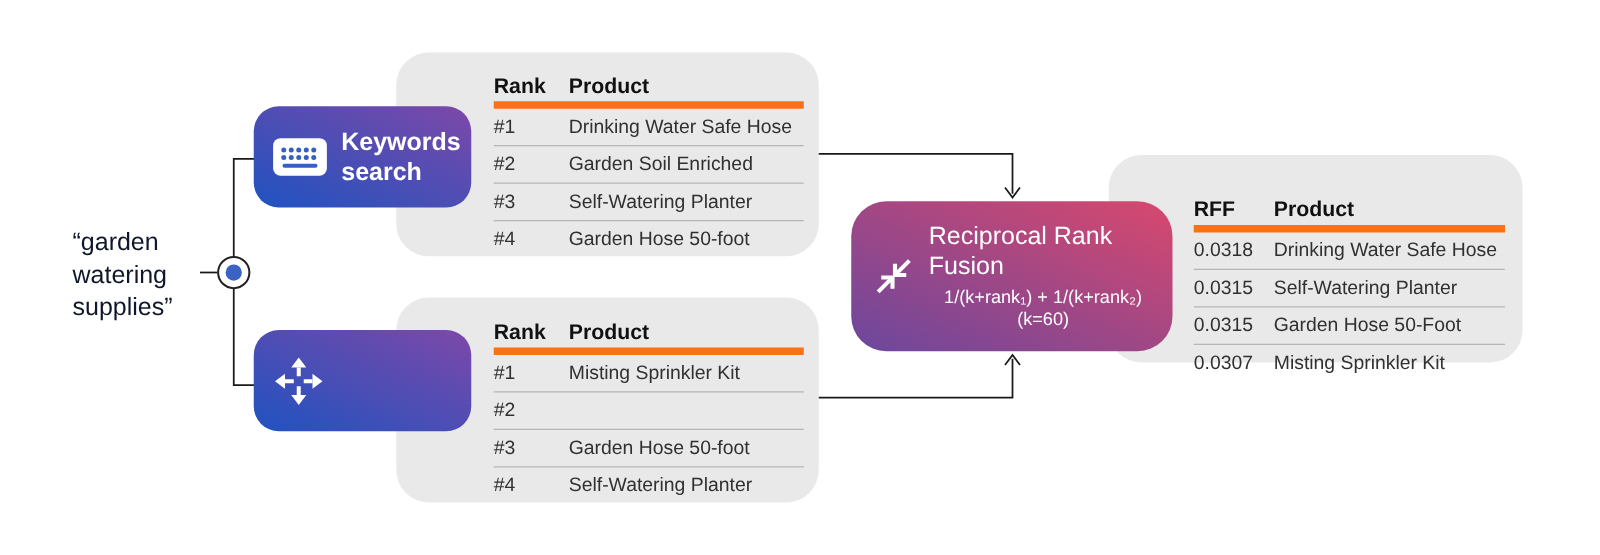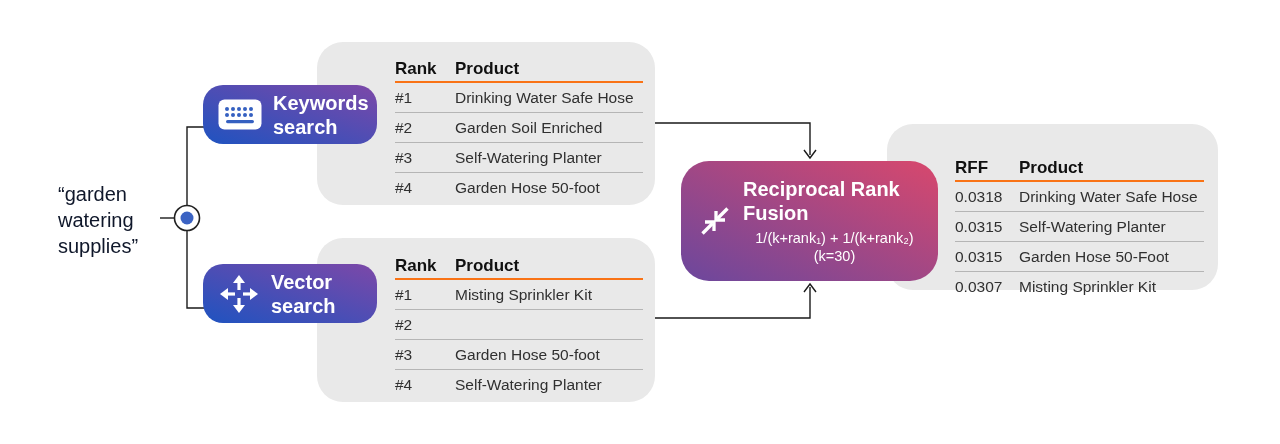--- a/index.html
+++ b/index.html
@@ -25,50 +25,50 @@
   #card-vector   { left:317px; top:238px; width:338px; height:164px; }
   #card-fusion   { left:887px; top:124px; width:331px; height:166px; }
 
   .rtable { position:absolute; }
   #tbl-keywords { left:78px; top:11px; width:248px; }
   #tbl-vector   { left:78px; top:12px; width:248px; }
   #tbl-fusion   { left:68px; top:28px; width:249px; }
 
   .t-head {
     display:flex; align-items:flex-end; height:26px; padding-bottom:2px;
-    border-bottom:2px solid #f97316; font-weight:bold; font-size:17px; color:#111;
+    border-bottom:6px solid #f97316; font-weight:bold; font-size:17px; color:#111;
   }
   .t-row {
     display:flex; align-items:center; height:29px;
     border-bottom:1px solid #b5b5b5; font-size:15.5px; color:#303030;
     white-space:nowrap;
   }
   .t-row:last-child { border-bottom:none; }
   .col-rank { width:60px; flex-shrink:0; }
   .col-rff  { width:64px; flex-shrink:0; }
 
   
   .search-box {
-    position:absolute; width:174px; height:59px; border-radius:20px;
+    position:absolute; width:174px; height:81px; border-radius:20px;
     background:linear-gradient(to top right, #1f53c0, #7d48a8);
     display:flex; align-items:center; padding-left:15px; box-sizing:border-box;
     color:#fff; z-index:3;
   }
   #box-keywords { left:203px; top:85px;  }
   #box-vector   { left:203px; top:264px; }
   .search-label { font-size:20px; font-weight:600; line-height:24px; margin-left:11px; width:98px; }
 
   .fusion-box {
     position:absolute; left:681px; top:161px; width:257px; height:120px;
     border-radius:28px; background:linear-gradient(to top right, #6b479d, #d8486d);
     display:flex; align-items:center; padding:0 12px 0 16px; box-sizing:border-box;
     color:#fff; z-index:3;
   }
   .fusion-text  { margin-left:10px; }
-  .fusion-title { font-size:20px; font-weight:700; line-height:24px; }
+  .fusion-title { font-size:20px; font-weight:400; line-height:24px; }
   .fusion-formula { font-size:14.5px; line-height:18px; margin-top:4px;text-align:center; }
 
   .icon { flex-shrink:0; display:block; }
 </style>
 </head>
 <body>
 
 <div class="canvas">
 
   <div class="query">“garden watering supplies”</div>
@@ -189,34 +189,33 @@
         <path d="M10,21 H17" fill="none"></path>
         <path d="M25,21 H32" fill="none"></path>
       </g>
       <g fill="#ffffff">
         <polygon points="21,2 15,10 27,10"></polygon>
         <polygon points="21,40 15,32 27,32"></polygon>
         <polygon points="2,21 10,15 10,27"></polygon>
         <polygon points="40,21 32,15 32,27"></polygon>
       </g>
     </svg>
-    <div class="search-label">Vector search</div>
   </div>
 
   <div class="fusion-box">
     <svg class="icon" width="36" height="36" viewBox="0 0 36 36">
       <g fill="none" stroke="#ffffff" stroke-width="3.3">
         <path d="M30.5,5.5 L20.5,15.5"></path>
         <path d="M19,8 V17 H28"></path>
         <path d="M5.5,30.5 L15.5,20.5"></path>
         <path d="M17,28 V19 H8"></path>
       </g>
     </svg>
     <div class="fusion-text">
       <div class="fusion-title">Reciprocal Rank Fusion</div>
       <div class="fusion-formula">
         <div>1/(k+rank₁) + 1/(k+rank₂)</div>
-        <div>(k=30)</div>
+        <div>(k=60)</div>
       </div>
     </div>
   </div>
 
 </div>
 
 </body></html>

